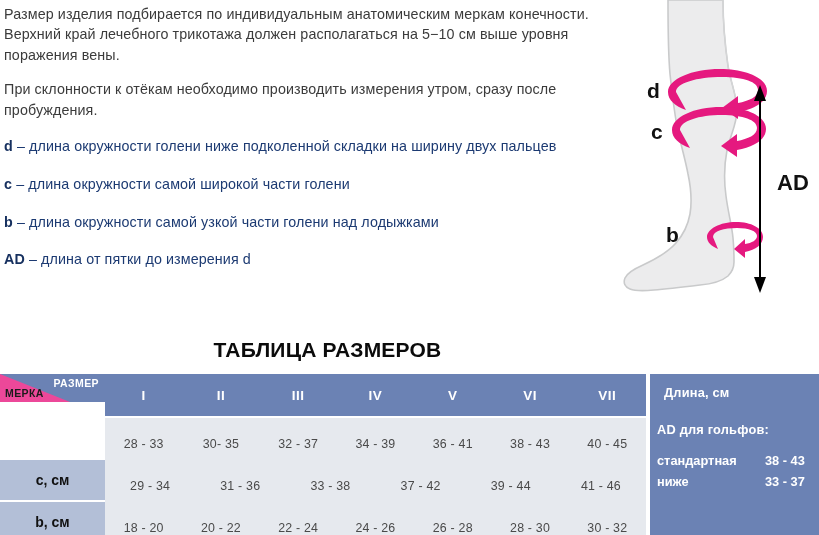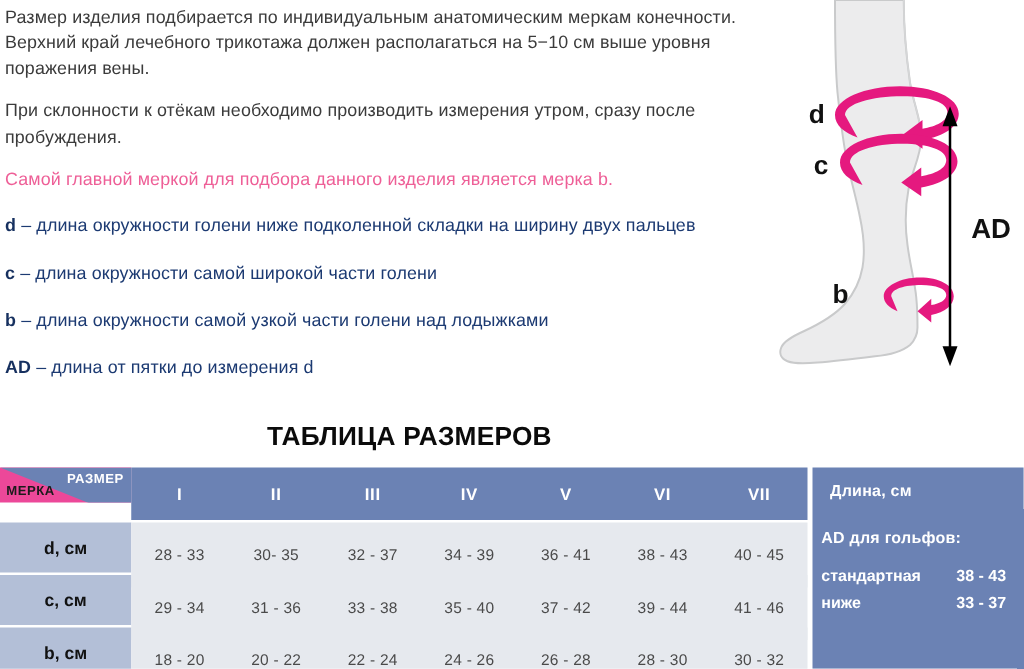--- a/index.html
+++ b/index.html
@@ -115,21 +115,20 @@
 <body>
 
 <div class="page">
 
   <div class="textcol">
 
     <p class="para">Размер изделия подбирается по индивидуальным анатомическим меркам конечности. Верхний край лечебного трикотажа должен располагаться на 5−10 см выше уровня поражения вены.</p>
 
     <p class="para p2">При склонности к отёкам необходимо производить измерения утром, сразу после пробуждения.</p>
 
-    <p class="pink-line">Самой главной меркой для подбора данного изделия является мерка b.</p>
 
     <p class="defline two">
       <span class="key">d</span>
       <span>–</span>
       <span>длина окружности голени ниже подколенной складки на ширину двух пальцев</span>
     </p>
 
     <p class="defline">
       <span class="key">c</span>
       <span>–</span>
@@ -244,39 +243,37 @@
           <div class="hc">II</div>
           <div class="hc">III</div>
           <div class="hc">IV</div>
           <div class="hc">V</div>
           <div class="hc">VI</div>
           <div class="hc">VII</div>
         </div>
       </div>
 
       <div class="drow">
-        <div class="rlabel">d, см</div>
         <div class="rcells">
           <div class="dc">28 - 33</div>
           <div class="dc">30- 35</div>
           <div class="dc">32 - 37</div>
           <div class="dc">34 - 39</div>
           <div class="dc">36 - 41</div>
           <div class="dc">38 - 43</div>
           <div class="dc">40 - 45</div>
         </div>
       </div>
 
       <div class="drow">
         <div class="rlabel">с, см</div>
         <div class="rcells">
           <div class="dc">29 - 34</div>
           <div class="dc">31 - 36</div>
           <div class="dc">33 - 38</div>
-          <div class="dc">35 - 40</div>
           <div class="dc">37 - 42</div>
           <div class="dc">39 - 44</div>
           <div class="dc">41 - 46</div>
         </div>
       </div>
 
       <div class="drow">
         <div class="rlabel">b, см</div>
         <div class="rcells">
           <div class="dc">18 - 20</div>

